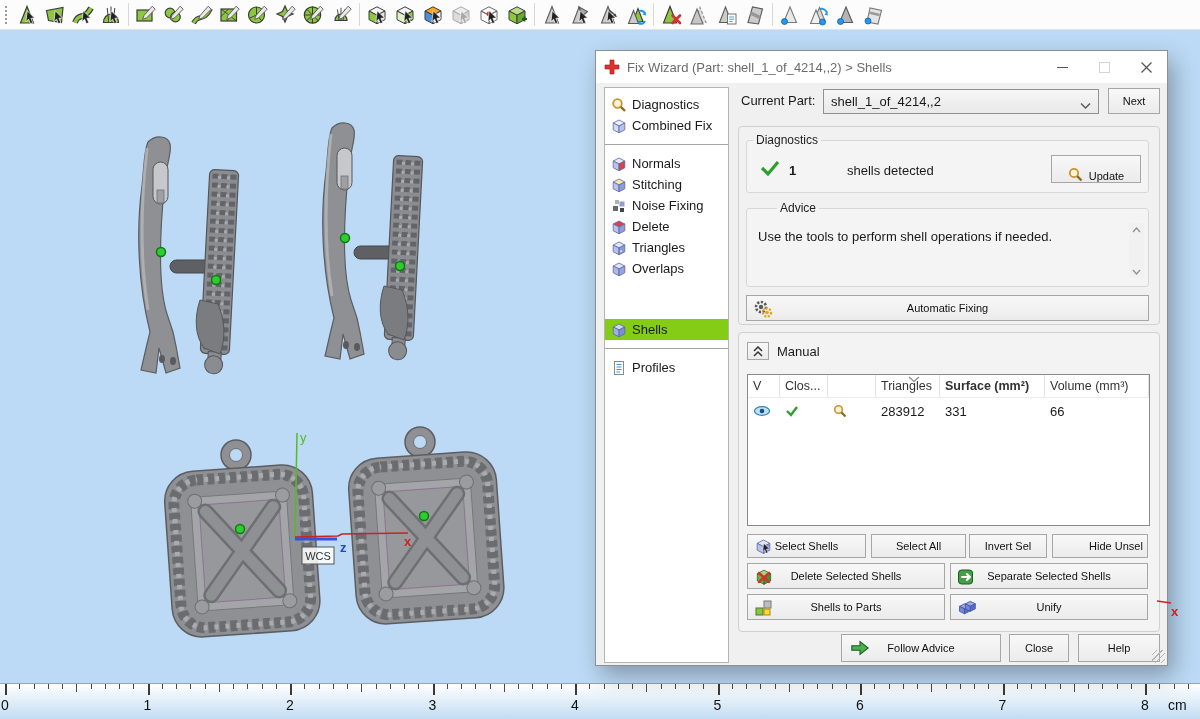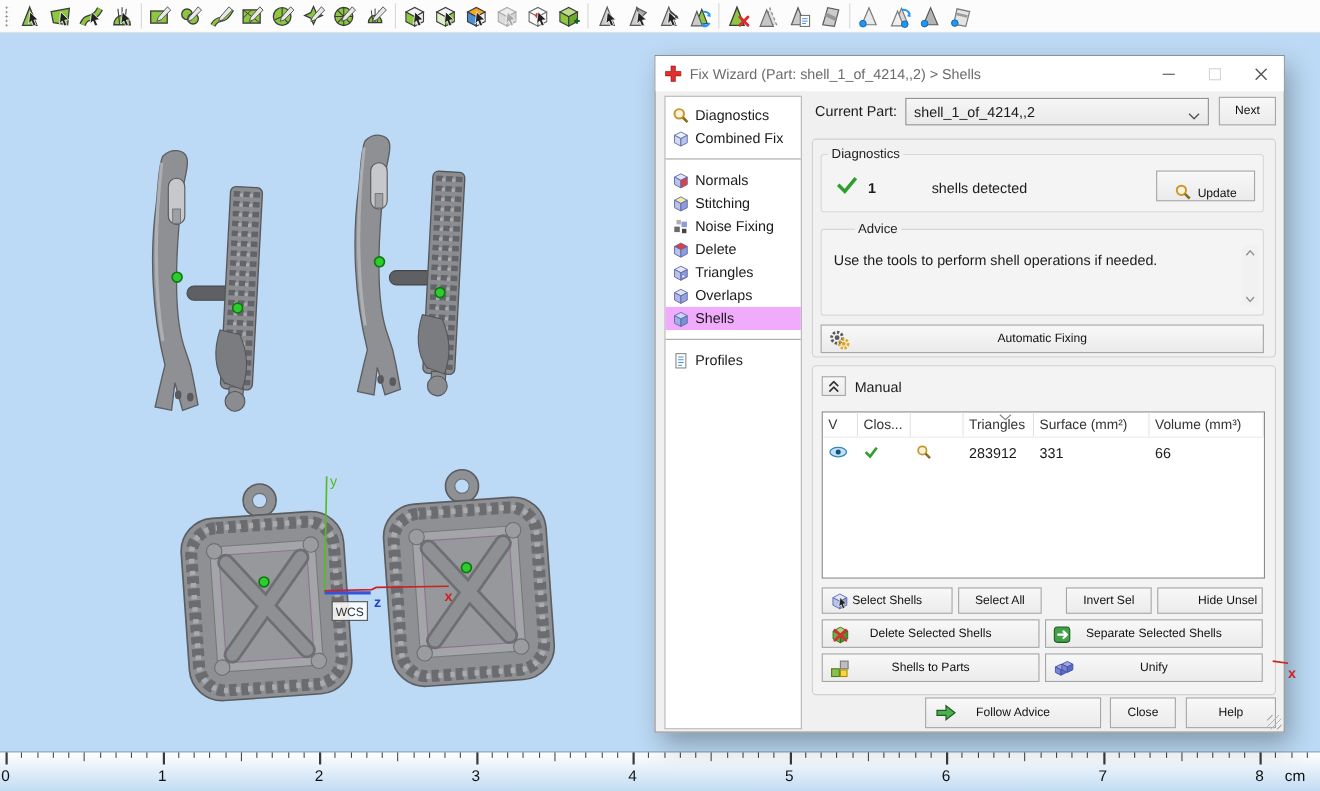--- a/index.html
+++ b/index.html
@@ -32,21 +32,21 @@
   .titlebar{position:absolute;left:0;top:0;width:100%;height:32px;background:#ffffff;display:flex;align-items:center;}
   .titlebar .ticon{margin:0 7px 0 8px;display:flex;}
   .title-text{font-size:13px;color:#6b6b6b;flex:1;white-space:nowrap;overflow:hidden;}
   .winbtn{width:42px;height:32px;display:flex;align-items:center;justify-content:center;flex:0 0 auto;}
   .min-glyph{width:11px;height:1px;background:#555;}
   .max-glyph{width:9px;height:9px;border:1.2px solid #d4d4d4;}
   
   .sidebar{position:absolute;left:8px;top:36px;width:125px;height:576px;background:#fff;
            border:1px solid #b4b4b4;box-sizing:border-box;padding-top:6px;}
   .side-item{height:21px;display:flex;align-items:center;gap:5px;padding-left:6px;cursor:default;}
-  .side-item.selected{background:#f0abfc;}
+  .side-item.selected{background:#84cc16;margin-top:40px;}
   .side-item .icn{width:16px;height:16px;display:flex;}
   .side-sep{border-top:1px solid #a6a6a6;margin:8px 0;}
   
   .cp-label{position:absolute;left:145px;top:42px;font-size:13px;}
   .cp-select{position:absolute;left:227px;top:38px;width:276px;height:25px;box-sizing:border-box;
              border:1px solid #919191;background:linear-gradient(#f6f6f6,#e9e9e9);
              display:flex;align-items:center;padding:0 22px 0 7px;font-size:13px;}
   .cp-select .chev{position:absolute;right:7px;top:8px;}
   .btn{box-sizing:border-box;border:1px solid #a6a6a6;background:linear-gradient(#f8f8f8,#ebebeb);
        font-family:"Liberation Sans",sans-serif;font-size:11px;color:#111;
@@ -692,21 +692,21 @@
         <span class="mt-chev">
           <svg width="12" height="7">
               <polyline points="1,1 6,5.5 11,1" fill="none" stroke="#8a8a8a" stroke-width="1.2"></polyline>
             </svg>
         </span>
       <div class="mt-header">
             <div class="mt-hcell" style="width: 32px;">V</div>
             <div class="mt-hcell" style="width: 48px;">Clos...</div>
             <div class="mt-hcell" style="width: 48px;"></div>
             <div class="mt-hcell" style="width: 64px;">Triangles</div>
-            <div class="mt-hcell" style="width: 105px;">Surface (mm²)</div>
+            <div class="mt-hcell" style="width: 105px; font-weight: bold;">Surface (mm²)</div>
             <div class="mt-hcell" style="width: 104px;">Volume (mm³)</div>
           </div>
           <div class="mt-row">
             <div class="mt-cell" style="width: 32px;">
               <svg width="18" height="12" viewBox="0 0 18 12">
                 <ellipse cx="9" cy="6" rx="7.5" ry="4.3" fill="#bfe0f7" stroke="#2e86c1" stroke-width="1.2"></ellipse>
                 <circle cx="9" cy="6" r="2.3" fill="#1a5276"></circle>
               </svg>
             </div>
             <div class="mt-cell" style="width: 48px;">
@@ -730,21 +730,21 @@
         <span class="mbtn-icon" style="top:2px;">
           <svg width="19" height="19" viewBox="0 0 24 24">
               <path d="M4,8 L12,3.8 L20,8 L12,12.2 Z" fill="#dfe5f7" stroke="#5b66a8"></path>
               <path d="M4,8 L12,12.2 L12,20.8 L4,16.6 Z" fill="#b9c2ea" stroke="#5b66a8"></path>
               <path d="M20,8 L12,12.2 L12,20.8 L20,16.6 Z" fill="#8f9cd8" stroke="#5b66a8"></path>
               <path d="M12.2,7.8 L19.6,15 L15.9,15.3 L17.8,19.7 L15.3,20.6 L13.6,16.2 L10.9,18.8 Z" fill="#222" stroke="#fff" stroke-width="0.7"></path>
             </svg>
         </span>
         <span>Select Shells</span>
       </div>
-      <div class="btn mbtn-row1" style="left:132px;width:76px;">Select All</div>
+      <div class="btn mbtn-row1" style="left:132px;width:95px;">Select All</div>
       <div class="btn mbtn-row1" style="left:230px;width:78px;">Invert Sel</div>
       <div class="btn mbtn-row1" style="left:313px;width:96px;padding-left:32px;">Hide Unsel</div>
 
       <div class="btn mbtn-row23" style="left:8px;top:230px;width:198px;">
         <span class="mbtn-icon">
           <svg width="20" height="20" viewBox="0 0 24 24">
               <path d="M4,8 L12,3.8 L20,8 L12,12.2 Z" fill="#a8d77a" stroke="#2f6b1f"></path>
               <path d="M4,8 L12,12.2 L12,20.8 L4,16.6 Z" fill="#6fb043" stroke="#2f6b1f"></path>
               <path d="M20,8 L12,12.2 L12,20.8 L20,16.6 Z" fill="#4e9132" stroke="#2f6b1f"></path>
               <path d="M6,7 L18,18 M18,7 L6,18" stroke="#d62f2f" stroke-width="3" stroke-linecap="round"></path>

